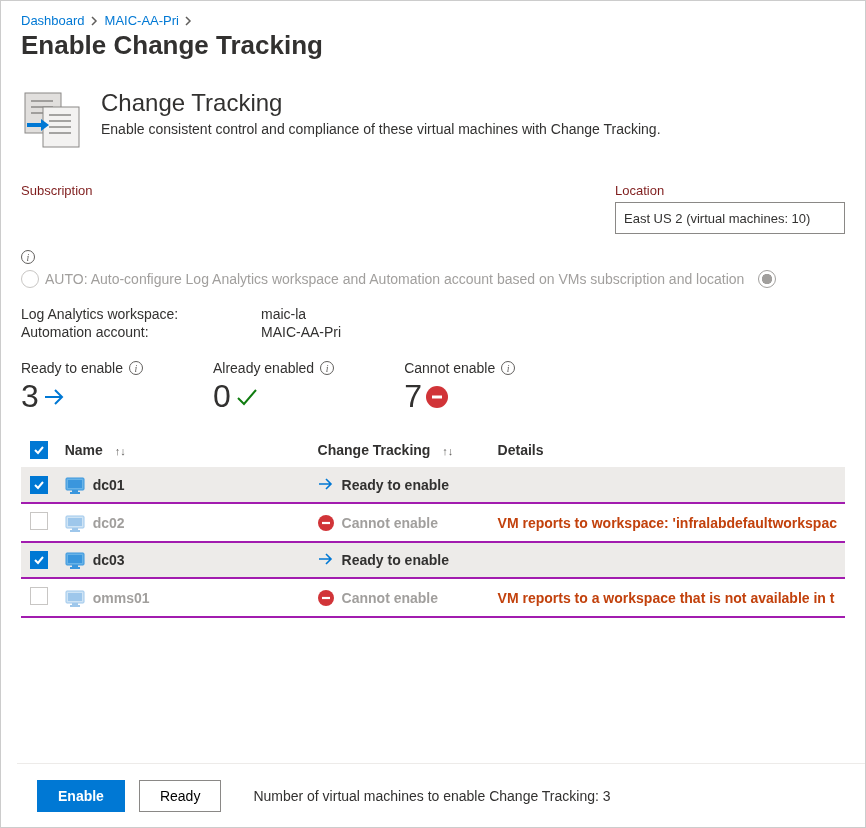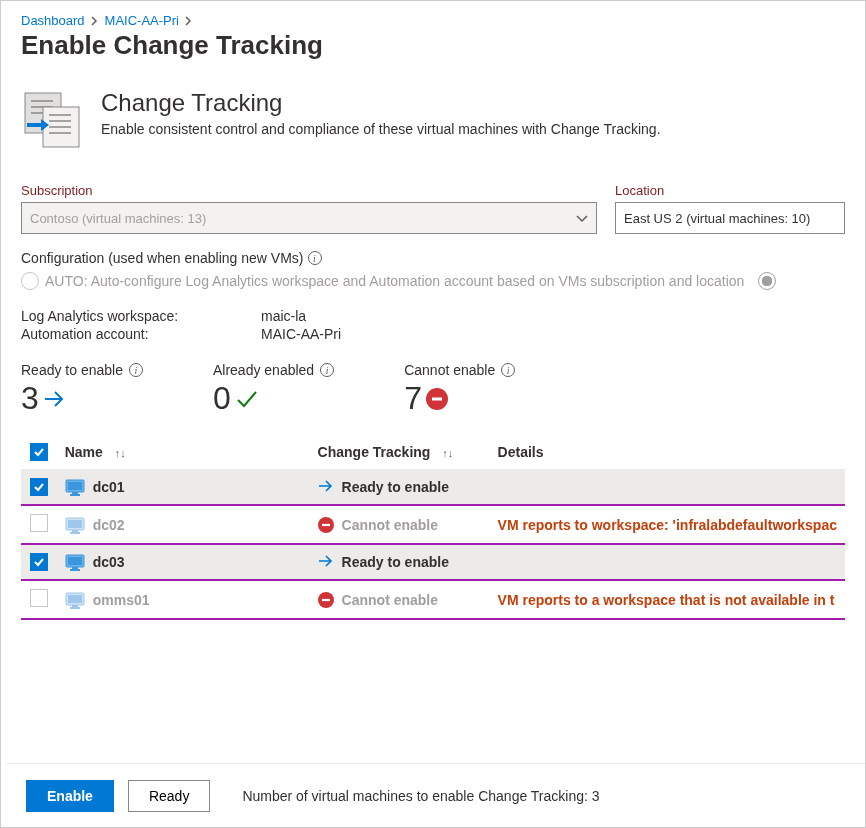--- a/index.html
+++ b/index.html
@@ -117,21 +117,21 @@
 
   
   .status-cell { display: flex; align-items: center; gap: 8px; }
   .mini-red-circle {
     width: 16px; height: 16px; border-radius: 50%; background: #d13438; display: inline-flex; align-items: center; justify-content: center;
   }
   .mini-red-circle svg { display:block; }
 
   
   .footer {
-    position: absolute; left: 5px; right: 0; bottom: 0; height: 64px;
+    position: absolute; left: 16px; right: 0; bottom: 0; height: 64px;
     border-top: 1px solid #edebe9; background: #fff;
     display: flex; align-items: center; gap: 14px; padding: 0 20px;
   }
   .btn {
     height: 32px; padding: 0 20px; font-size: 14px; border: 1px solid #8a8886; background: #fff; cursor: pointer;
     display: inline-flex; align-items: center; justify-content: center;
   }
   .btn.primary { background: #0078d4; border-color: #0078d4; color: #fff; font-weight: 600; }
   .footer-text { font-size: 14px; color: #323130; margin-left: 18px; }
 </style>
@@ -174,39 +174,30 @@
     </div>
     <div>
       <div class="hero-title">Change Tracking</div>
       <div class="hero-sub">Enable consistent control and compliance of these virtual machines with Change Tracking.</div>
     </div>
   </div>
 
   <div class="form-row">
     <div class="col-sub">
       <div class="field-label">Subscription</div>
-      <div class="select-box disabled">
-        <span>Contoso  (virtual machines: 13)</span>
-        <span class="chev">
-          <svg width="12" height="8" viewBox="0 0 12 8">
-              <path d="M1 1 L6 6 L11 1" fill="none" stroke="#605e5c" stroke-width="1.5"></path>
-            </svg>
-        </span>
-      </div>
     </div>
     <div class="col-loc">
       <div class="field-label">Location</div>
       <div class="select-box">
         <span>East US 2 (virtual machines: 10)</span>
       </div>
     </div>
   </div>
 
   <div class="config-label">
-    <span>Configuration (used when enabling new VMs)</span>
     <span class="info-i">i</span>
   </div>
   <div class="radio-row">
     <span class="radio-circle"></span>
     <span>AUTO: Auto-configure Log Analytics workspace and Automation account based on VMs subscription and location</span>
     <span class="radio-circle filled" style="margin-left:8px;"></span>
   </div>
 
   <div class="kv-block">
     <div class="kv">

